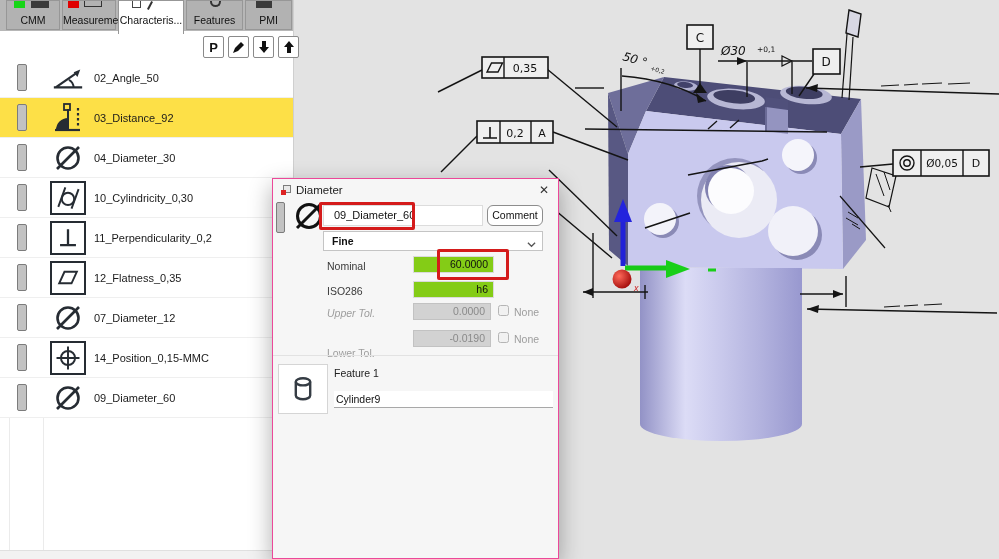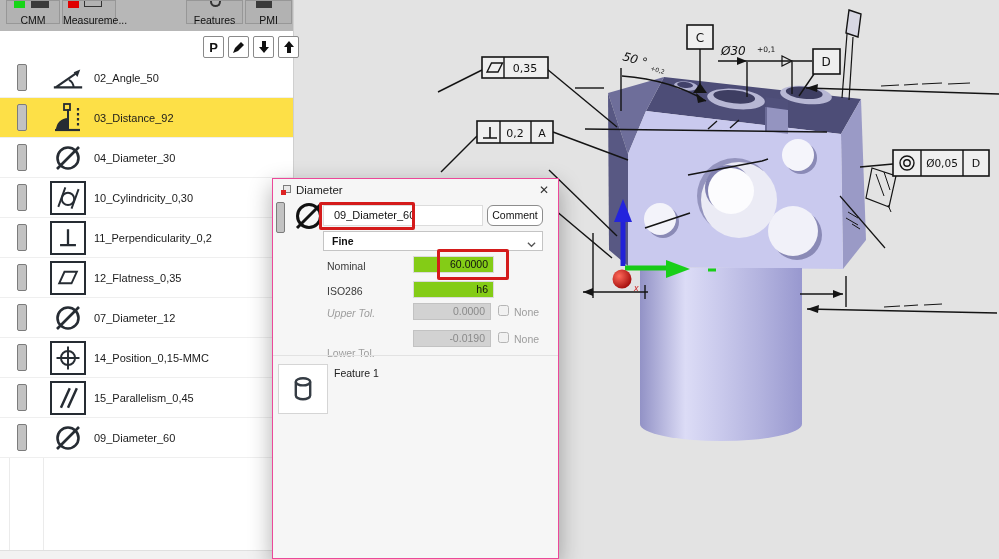--- a/index.html
+++ b/index.html
@@ -7,21 +7,21 @@
        font-family:"Liberation Sans",sans-serif;background:#e3e3e3;}
   #root{position:absolute;inset:0;width:999px;height:559px;}
 
   
   .viewport{position:absolute;left:293px;top:0;width:706px;height:559px;background:#e3e3e3;z-index:0;}
   .viewport svg{display:block;}
 
   
   .left-panel{position:absolute;left:0;top:0;width:293px;height:559px;background:#ffffff;z-index:2;border-right:1px solid #cfcfcf;}
   .tabbar{position:absolute;left:0;top:0;width:293px;height:31px;background:#b7b7b7;}
-  .tab{position:absolute;top:0;height:24px;background:#b2b2b2;border:1px solid #979797;box-sizing:border-box;}
+  .tab{position:absolute;top:0;height:30px;background:#b2b2b2;border:1px solid #979797;box-sizing:border-box;}
   .tab.selected{background:#ffffff;height:34px;border-bottom:none;z-index:3;}
   .tab .tab-label{position:absolute;left:0;right:0;top:13px;text-align:center;font-size:10.5px;color:#111;}
   .tabicon{position:absolute;top:0;}
 
   .toolbtn{position:absolute;top:36px;width:21px;height:22px;background:#fff;border:1px solid #8a8a8a;border-radius:2px;box-sizing:border-box;display:flex;align-items:center;justify-content:center;font-size:13px;font-weight:bold;color:#111;}
 
   .list{position:absolute;left:0;top:58px;width:293px;}
   .vguide{position:absolute;top:58px;height:492px;width:1px;background:#ebebeb;}
   .row{position:relative;width:293px;height:40px;border-bottom:1px solid #efefef;background:#fff;box-sizing:border-box;}
   .row.selected{background:#fde047;}
@@ -252,20 +252,25 @@
       <div class="tab" style="left:6px;width:54px;">
         <div class="tabicon" style="left:7px;width:11px;height:7px;background:#17d617;"></div>
         <div class="tabicon" style="left:24px;width:18px;height:7px;background:#3a3a3a;"></div>
         <div class="tab-label">CMM</div>
       </div>
       <div class="tab" style="left:62px;width:54px;">
         <div class="tabicon" style="left:5px;width:11px;height:7px;background:#e00000;"></div>
         <div class="tabicon" style="left:21px;width:18px;height:6px;border:1.5px solid #333;border-top:none;box-sizing:border-box;"></div>
         <div class="tab-label">Measureme...</div>
       </div>
+      <div class="tab selected" style="left:118px;width:66px;">
+        <div class="tabicon" style="left:13px;width:9px;height:7px;border:1.5px solid #444;border-top:none;background:#fff;box-sizing:border-box;"></div>
+        <div class="tabicon" style="left:30px;width:2px;height:9px;background:#333;transform:rotate(28deg);"></div>
+        <div class="tab-label">Characteris...</div>
+      </div>
       <div class="tab" style="left:186px;width:57px;">
         <div class="tabicon" style="left:23px;width:11px;height:6px;border:2px solid #333;border-top:none;border-radius:0 0 7px 7px;box-sizing:border-box;"></div>
         <div class="tab-label">Features</div>
       </div>
       <div class="tab" style="left:245px;width:47px;">
         <div class="tabicon" style="left:10px;width:16px;height:7px;background:#3a3a3a;"></div>
         <div class="tab-label">PMI</div>
       </div>
     </div>
 
@@ -377,29 +382,20 @@
         <div class="handle"></div>
         <div class="icon-wrap boxed">
           <svg width="30" height="30" viewBox="0 0 34 34">
             <circle cx="17" cy="17" r="8" fill="none" stroke="#262c33" stroke-width="2.2"></circle>
             <path d="M17,4 V30 M4,17 H30" stroke="#262c33" stroke-width="2.2"></path>
           </svg>
         </div>
         <div class="row-label">14_Position_0,15-MMC</div>
       </div>
 
-      <div class="row">
-        <div class="handle"></div>
-        <div class="icon-wrap boxed">
-          <svg width="30" height="30" viewBox="0 0 34 34">
-            <path d="M9,28 L19,6 M17,28 L27,6" stroke="#262c33" stroke-width="2.8"></path>
-          </svg>
-        </div>
-        <div class="row-label">15_Parallelism_0,45</div>
-      </div>
 
       <div class="row">
         <div class="handle"></div>
         <div class="icon-wrap">
           <svg width="32" height="32" viewBox="0 0 32 32">
             <circle cx="16" cy="16" r="10.5" fill="none" stroke="#262c33" stroke-width="2.6"></circle>
             <path d="M5,27 L27,5" stroke="#262c33" stroke-width="2.6"></path>
           </svg>
         </div>
         <div class="row-label">09_Diameter_60</div>
@@ -458,18 +454,19 @@
 
     <div class="dlg-sep"></div>
 
     <div class="feat-box">
       <svg width="30" height="34" viewBox="0 0 50 50">
         <ellipse cx="25" cy="13" rx="12" ry="6" fill="none" stroke="#353c44" stroke-width="4"></ellipse>
         <path d="M13,13 V36 a12,6 0 0 0 24,0 V13" fill="none" stroke="#353c44" stroke-width="4"></path>
       </svg>
     </div>
     <div class="feat-label">Feature 1</div>
+    <div class="feat-input">Cylinder9</div>
   </div>
 
   <div class="redbox name"></div>
   <div class="redbox nominal"></div>
 
 </div>
 
 </body></html>

